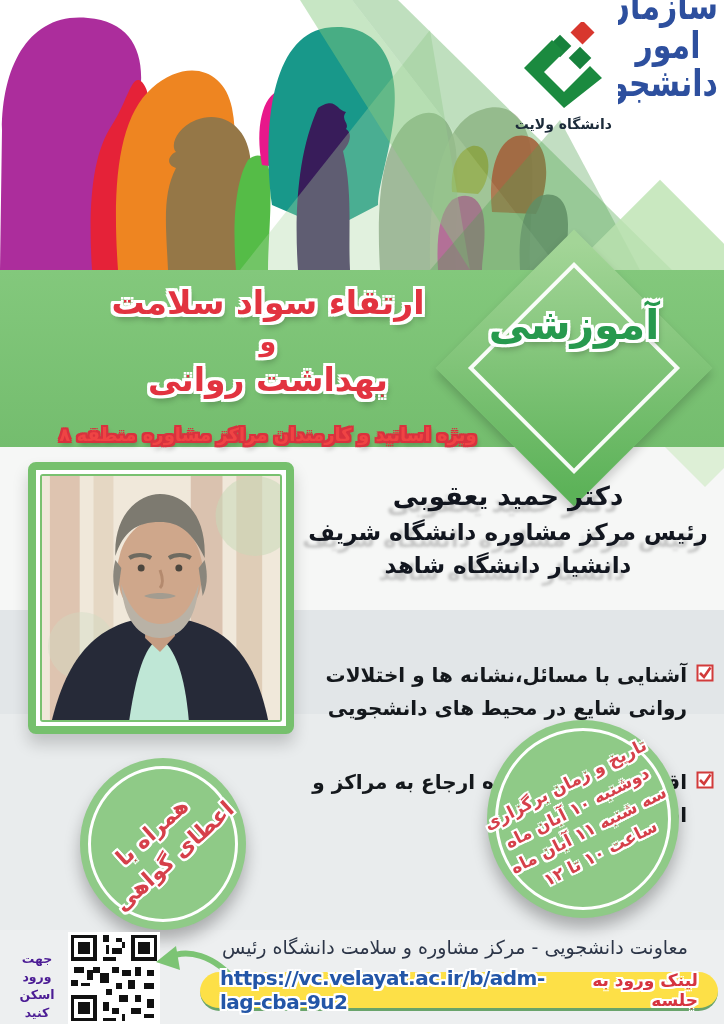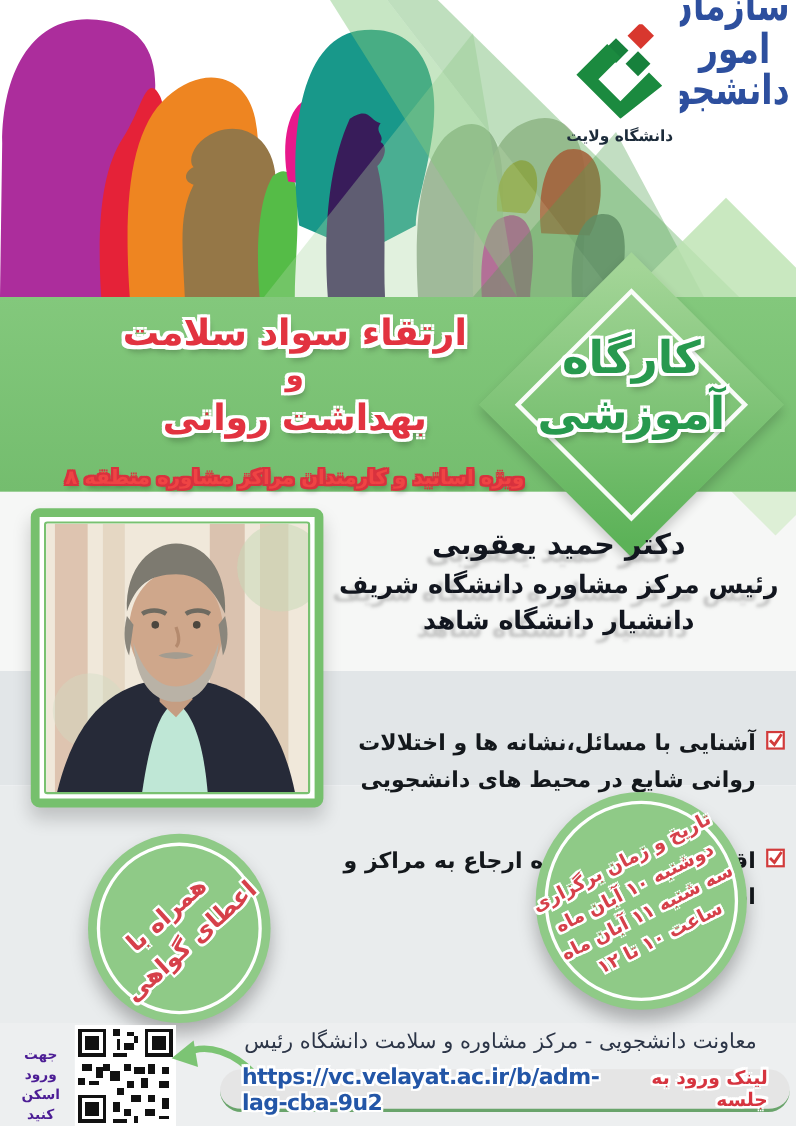--- a/index.html
+++ b/index.html
@@ -74,21 +74,21 @@
 
   
   .org-line{position:absolute;left:190px;top:936px;width:530px;text-align:center;direction:rtl;z-index:9;
     color:#2c3547;font-size:19px;font-weight:500;}
   .qr{position:absolute;left:68px;top:932px;width:92px;height:92px;z-index:9;background:#fff;}
   .qr svg{display:block;width:100%;height:100%;}
   .qr-caption{position:absolute;left:8px;top:950px;width:58px;text-align:center;direction:rtl;z-index:9;
     color:#4c1d95;font-weight:bold;font-size:12.5px;line-height:1.45;}
   .qr-arrow{position:absolute;left:150px;top:938px;width:92px;height:56px;z-index:9;}
   .pill{position:absolute;left:200px;top:972px;width:518px;height:39px;border-radius:24px;z-index:9;
-    background:#e5e5e5;border-bottom:3px solid #69a46b;display:flex;align-items:center;justify-content:space-between;
+    background:#fde047;border-bottom:3px solid #69a46b;display:flex;align-items:center;justify-content:space-between;
     padding:0 20px;direction:ltr;}
   .pill .url{color:#2356a7;font-weight:bold;font-size:20px;letter-spacing:-.5px;
     text-shadow:-2px -2px 0 #fff,2px -2px 0 #fff,-2px 2px 0 #fff,2px 2px 0 #fff,0 -2px 0 #fff,0 2px 0 #fff,-2px 0 0 #fff,2px 0 0 #fff;}
   .pill .lbl{color:#d6343f;font-weight:bold;font-size:17px;direction:rtl;
     text-shadow:-2px -2px 0 #fff,2px -2px 0 #fff,-2px 2px 0 #fff,2px 2px 0 #fff,0 -2px 0 #fff,0 2px 0 #fff,-2px 0 0 #fff,2px 0 0 #fff;}
 </style>
 </head>
 <body>
 
 <div class="poster">
@@ -136,21 +136,20 @@
     <div class="t-red band-line2">و</div>
     <div class="t-red band-line3">بهداشت روانی</div>
     <div class="band-sub">ویژه اساتید و کارمندان مراکز مشاوره منطقه ۸</div>
   </div>
 
   <div class="diamond-back"></div>
   <div class="diamond-back2"></div>
   <div class="diamond-main"></div>
   <div class="diamond-outline"></div>
   <div class="diamond-label">
-    <div>کارگاه</div>
     <div>آموزشی</div>
   </div>
 
   <div class="mid"></div>
 
   <div class="photo">
     <div class="photo-inner">
       <svg viewBox="0 0 240 244" preserveAspectRatio="none">
         <rect x="0" y="0" width="240" height="244" fill="#f0e8da"></rect>
         <rect x="8" y="0" width="30" height="244" fill="#c89a7c" opacity=".45"></rect>

